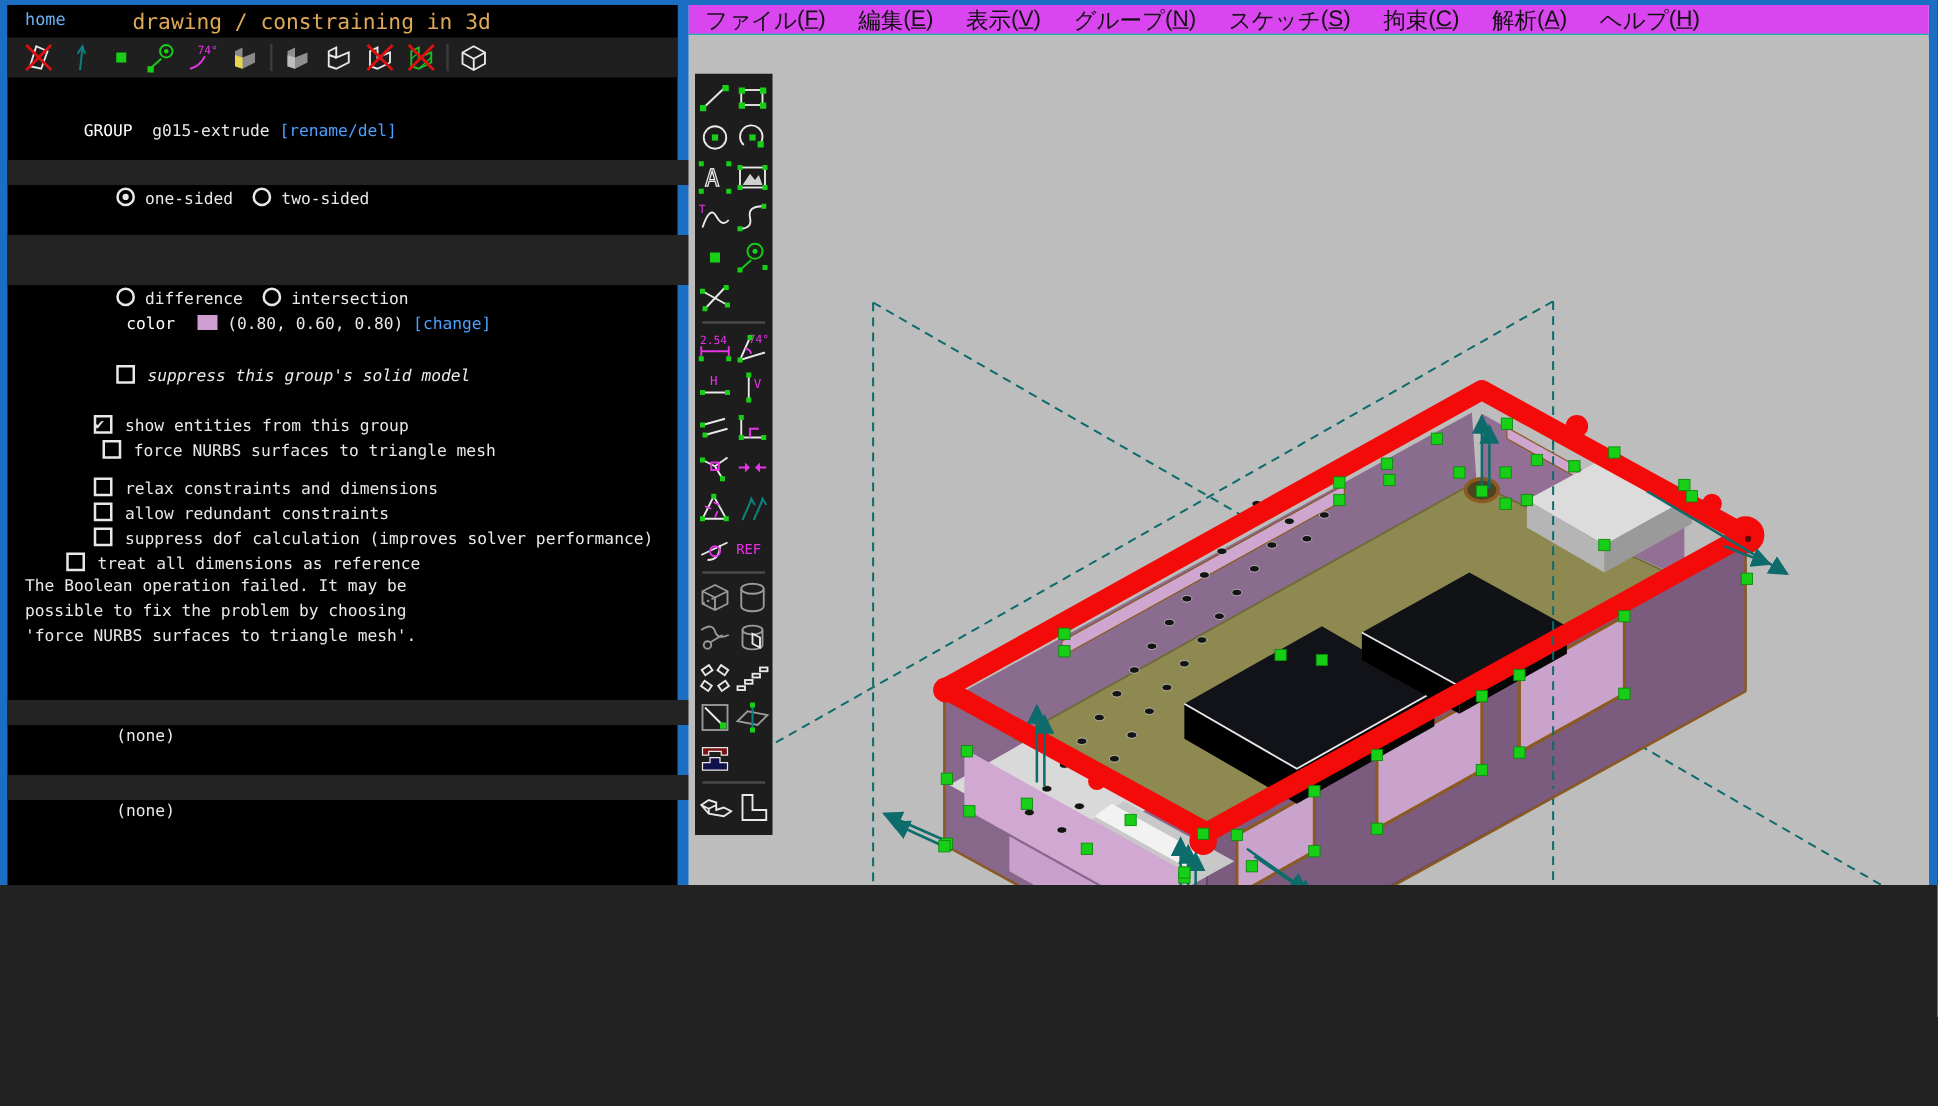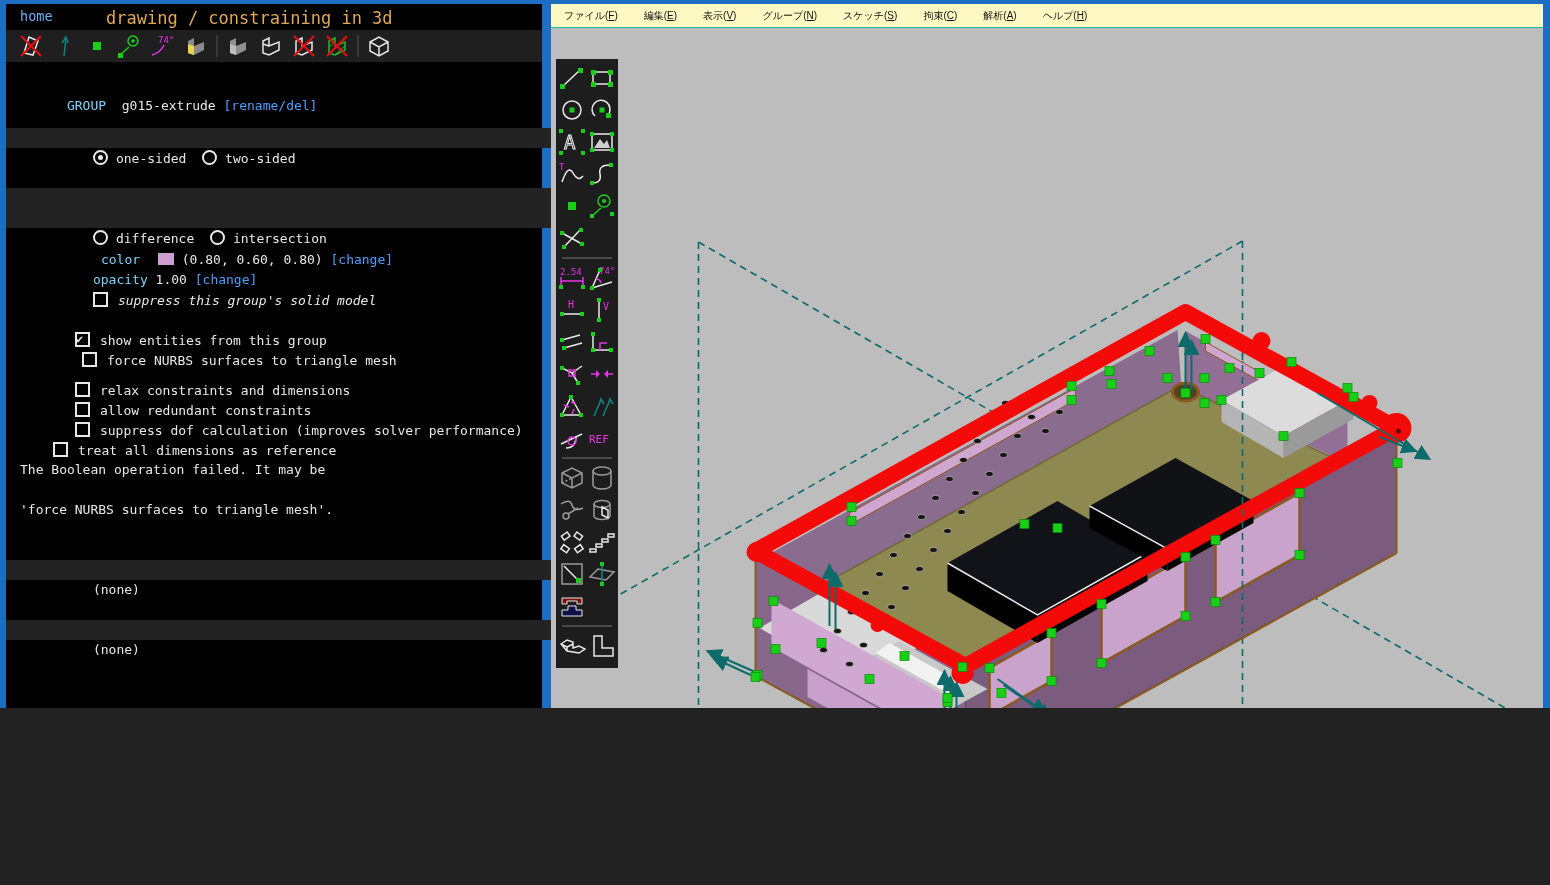--- a/index.html
+++ b/index.html
@@ -10,37 +10,37 @@
   #lw-header{position:absolute;left:0;top:0;width:100%;height:26px;background:#000;}
   #lw-home{position:absolute;left:14px;top:4px;color:#6cb0f5;font-size:13.5px;cursor:pointer;}
   #lw-title{position:absolute;left:100px;top:4px;color:#dfa959;font-size:17px;}
   #lw-toolbar{position:absolute;left:0;top:26px;width:100%;height:32px;background:#1f1f1f;
               display:flex;align-items:center;gap:7px;padding-left:12px;box-sizing:border-box;}
   .tbi{width:26px;height:26px;flex:0 0 auto;}
   .tbsep{width:2px;height:22px;background:#3a3a3a;flex:0 0 auto;}
   .prow{position:absolute;left:0;width:536px;height:20px;line-height:20px;font-size:13px;
         color:#e8e8e8;white-space:pre;}
   .hl{background:#232323;}
-  .oj{color:#7dd3fc;}
+  .oj{color:#ffffff;}
   .lk{color:#4d9fff;cursor:pointer;}
   .wh{color:#e8e8e8;}
   .cb{display:inline-block;width:11px;height:11px;border:2px solid #e8e8e8;margin:0 10px 0 0;
       position:relative;top:2px;}
   .cb.ck::after{content:"✔";position:absolute;left:-1px;top:-5px;font-size:12px;color:#e8e8e8;}
   .rb{display:inline-block;width:11px;height:11px;border:2px solid #e8e8e8;border-radius:50%;
       margin:0 8px 0 0;position:relative;top:2px;}
   .rb.sel::after{content:"";position:absolute;left:3px;top:3px;width:5px;height:5px;
       border-radius:50%;background:#e8e8e8;}
   .swatch{display:inline-block;width:16px;height:12px;background:#cf9ed0;margin:0 8px 0 2px;
       position:relative;top:1px;}
   
   #rightwin{position:absolute;left:551px;top:4px;width:992px;height:877px;background:#f7f7f7;}
-  #menubar{position:absolute;left:0;top:0;width:100%;height:23px;background:#fef9c3;
+  #menubar{position:absolute;left:0;top:0;width:100%;height:23px;background:#d946ef;
            border-bottom:5px solid #14b8a6;display:flex;align-items:center;gap:0;
-           font-family:"Liberation Sans",sans-serif;font-size:10px;color:#111;}
+           font-family:"Liberation Sans",sans-serif;font-size:18px;color:#111;}
   .mi{padding:0 13px;height:100%;display:flex;align-items:center;cursor:pointer;}
   .mn::before{content:" (";} .mn::after{content:")";}
   .mn u{text-decoration:underline;}
   #canvas{position:absolute;left:0;top:24px;width:992px;height:853px;background:#bdbdbd;}
   #scene{position:absolute;left:0;top:0;}
   
   #sidetb{position:absolute;left:5px;top:31px;width:62px;background:#1d1d1d;padding:3px 0 6px 0;}
   .trow{display:flex;justify-content:space-evenly;align-items:center;height:32px;}
   .ti{width:28px;height:28px;}
   .vsep{height:2px;background:#4a4a4a;margin:3px 6px;}
@@ -126,23 +126,20 @@
     </div>
     <div class="prow hl" style="top:184px;padding-left:40px;">
       <span class="rb sel"></span><span>union</span><span>  </span><span class="rb"></span><span>assemble</span>
     </div>
     <div class="prow hl" style="top:204px;padding-left:40px;">
       <span class="rb"></span><span>difference</span><span>  </span><span class="rb"></span><span>intersection</span>
     </div>
     <div class="prow" style="top:226px;padding-left:48px;">
       <span class="oj">color</span><span>  </span><span class="swatch"></span><span class="wh">(0.80, 0.60, 0.80)</span><span> </span><span class="lk">[change]</span>
     </div>
-    <div class="prow" style="top:246px;padding-left:40px;">
-      <span class="oj">opacity</span><span> </span><span class="wh">1.00</span><span> </span><span class="lk">[change]</span>
-    </div>
     <div class="prow" style="top:266px;padding-left:40px;font-style:italic;">
       <span class="cb"></span><span>suppress this group's solid model</span>
     </div>
     <div class="prow" style="top:306px;padding-left:22px;">
       <span class="cb ck"></span><span>show entities from this group</span>
     </div>
     <div class="prow" style="top:326px;padding-left:29px;">
       <span class="cb"></span><span>force NURBS surfaces to triangle mesh</span>
     </div>
     <div class="prow" style="top:356px;padding-left:22px;">
@@ -151,20 +148,21 @@
     <div class="prow" style="top:376px;padding-left:22px;">
       <span class="cb"></span><span>allow redundant constraints</span>
     </div>
     <div class="prow" style="top:396px;padding-left:22px;">
       <span class="cb"></span><span>suppress dof calculation (improves solver performance)</span>
     </div>
     <div class="prow" style="top:416px;">
       <span class="cb"></span><span>treat all dimensions as reference</span>
     </div>
     <div class="prow" style="top:456px;padding-left:14px;"><span>The Boolean operation failed. It may be</span></div>
+    <div class="prow" style="top:476px;padding-left:14px;"><span>possible to fix the problem by choosing</span></div>
     <div class="prow" style="top:496px;padding-left:14px;"><span>'force NURBS surfaces to triangle mesh'.</span></div>
     <div class="prow" style="top:536px;padding-left:20px;">
       <span class="oj">requests in group</span>
     </div>
     <div class="prow hl" style="top:556px;padding-left:40px;">
       <span>(none)</span>
     </div>
     <div class="prow" style="top:596px;padding-left:20px;">
       <span class="oj">constraints in group (1 DOF)</span>
     </div>

